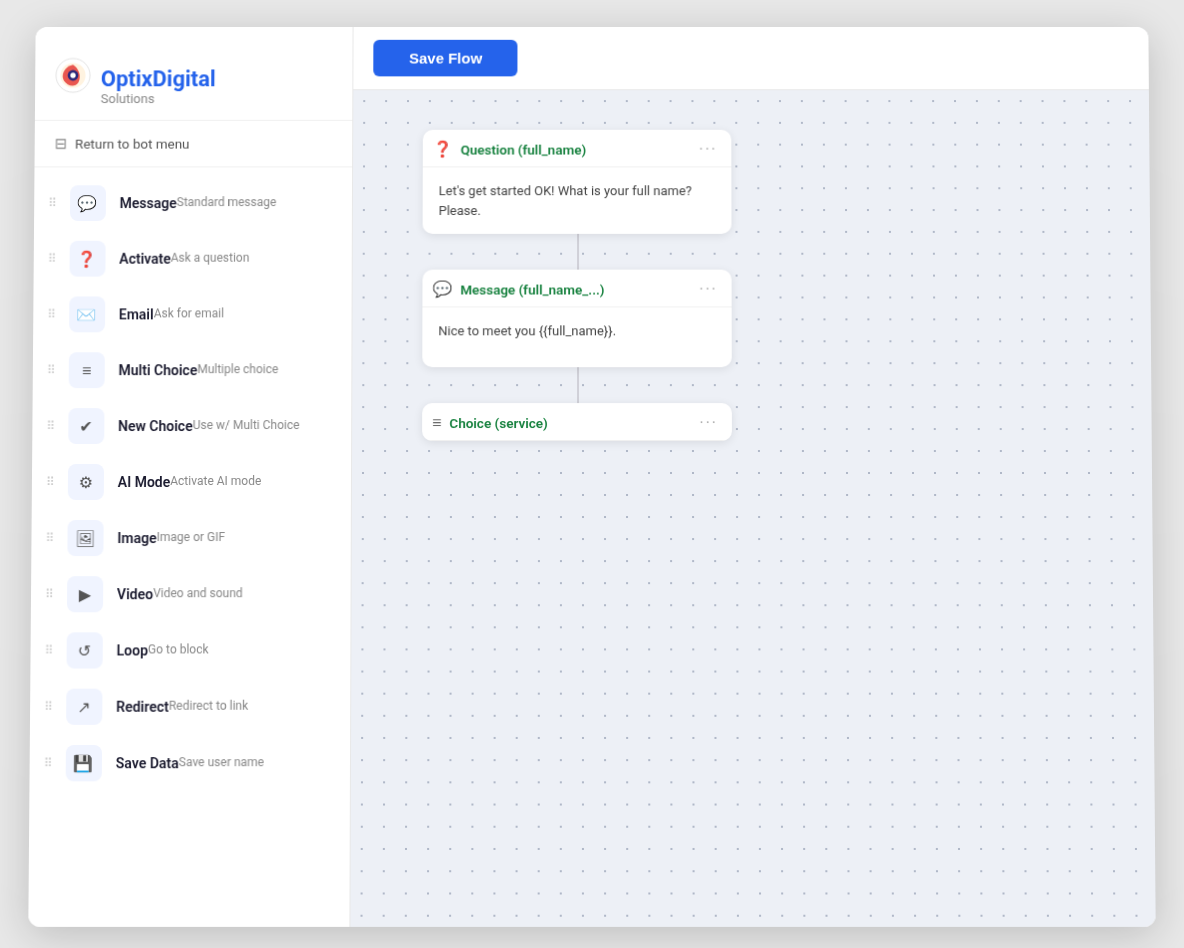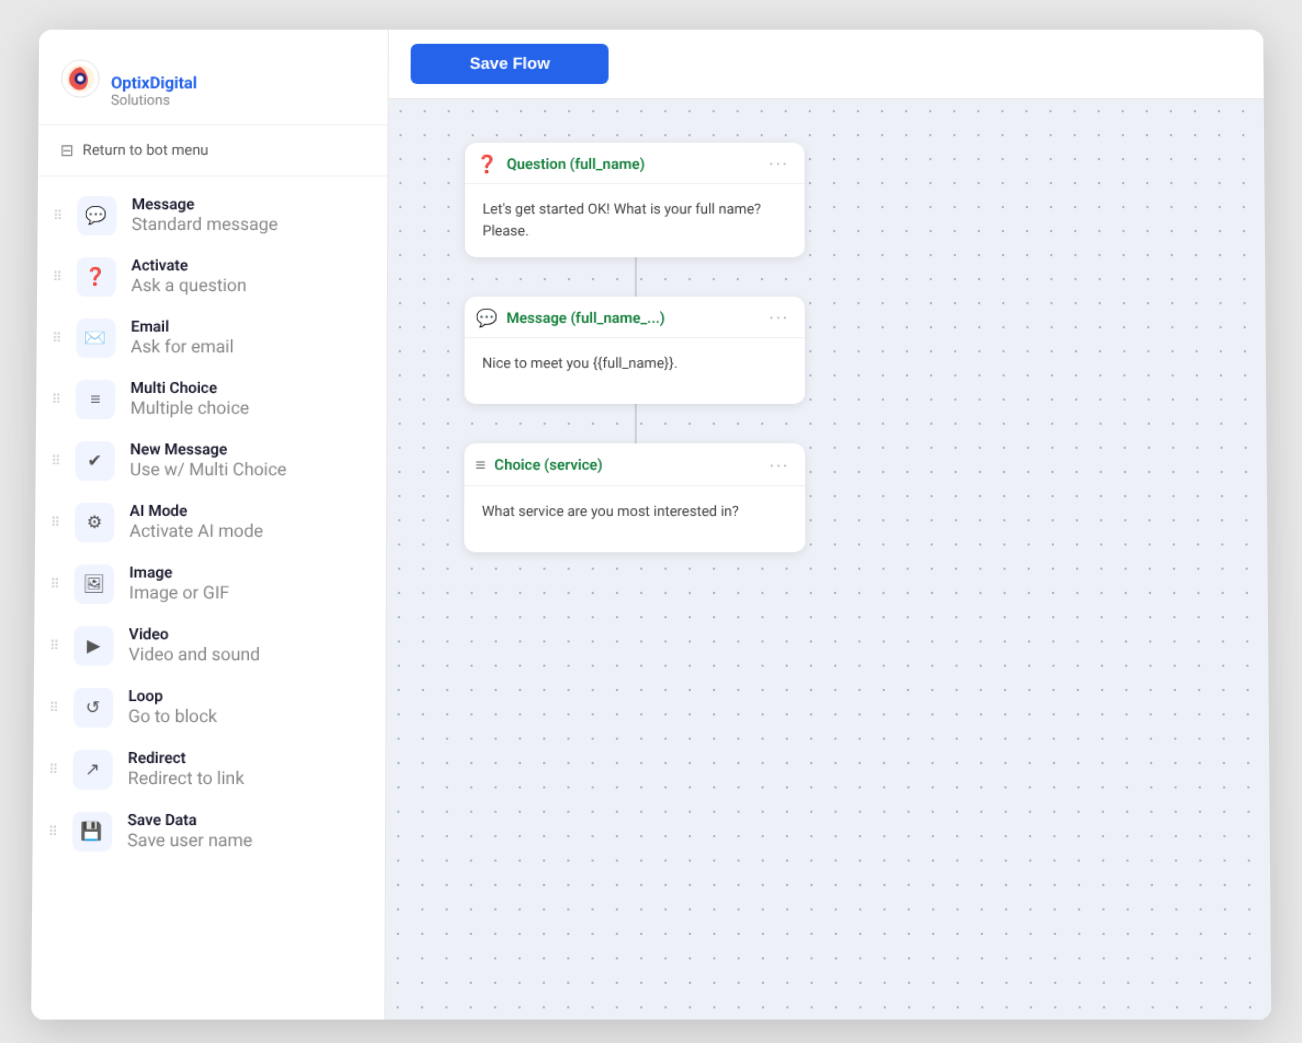--- a/index.html
+++ b/index.html
@@ -45,21 +45,21 @@
       align-items: center;
       gap: 10px;
     }
 
     .logo-icon {
       width: 36px;
       height: 36px;
     }
 
     .logo-text {
-      font-size: 15px;
+      font-size: 22px;
       font-weight: 700;
       color: #1a1a2e;
       line-height: 1.1;
       margin-top: 23px;
     }
     .logo-text span {
       color: #2563eb;
     }
     .logo-sub {
       font-size: 13px;
@@ -111,29 +111,28 @@
       flex-shrink: 0;
     }
 
     .item-icon {
       font-size: 16px;
       color: #555;
     }
 
     .item-text {
       display: flex;
-      flex-direction: column;
     }
     .item-label {
       font-size: 14px;
       font-weight: 600;
       color: #1a1a2e;
     }
     .item-desc {
-      font-size: 16px;
+      font-size: 12px;
       color: #888;
     }
 
     
     .main-area {
       flex: 1;
       display: flex;
       flex-direction: column;
       background: #f4f6fa;
       position: relative;
@@ -145,21 +144,21 @@
       border-bottom: 1px solid #e8e8e8;
       display: flex;
       align-items: center;
       padding: 0 20px;
     }
 
     .save-flow-btn {
       background: #2563eb;
       color: white;
       border: none;
-      padding: 10px 54px;
+      padding: 10px 36px;
       border-radius: 6px;
       font-size: 15px;
       font-weight: 600;
       cursor: pointer;
     }
 
     .canvas {
       flex: 1;
       background-image: radial-gradient(circle, #b0b8c8 1px, transparent 1px);
       background-size: 22px 22px;
@@ -320,21 +319,21 @@
           <span class="item-desc">Multiple choice</span>
         </div>
       </div>
 
       <div class="sidebar-item">
         <span class="drag-handle">⠿</span>
         <div class="item-icon-wrap">
           <span class="item-icon">✔</span>
         </div>
         <div class="item-text">
-          <span class="item-label">New Message</span>
+          <span class="item-label">New Choice</span>
           <span class="item-desc">Use w/ Multi Choice</span>
         </div>
       </div>
 
       <div class="sidebar-item">
         <span class="drag-handle">⠿</span>
         <div class="item-icon-wrap">
           <span class="item-icon">⚙</span>
         </div>
         <div class="item-text">
@@ -440,20 +439,19 @@
 
         <div class="flow-card">
           <div class="flow-card-drag">⠿</div>
           <div class="flow-card-header">
             <div class="flow-card-title-row">
               <span class="flow-card-icon">≡</span>
               <span class="flow-card-title">Choice (service)</span>
             </div>
             <span class="flow-card-menu">···</span>
           </div>
-          <div class="flow-card-body">What service are you most interested in?</div>
         </div>
 
       </div>
     </div>
 
   </div>
 </div>
 
 </body></html>

